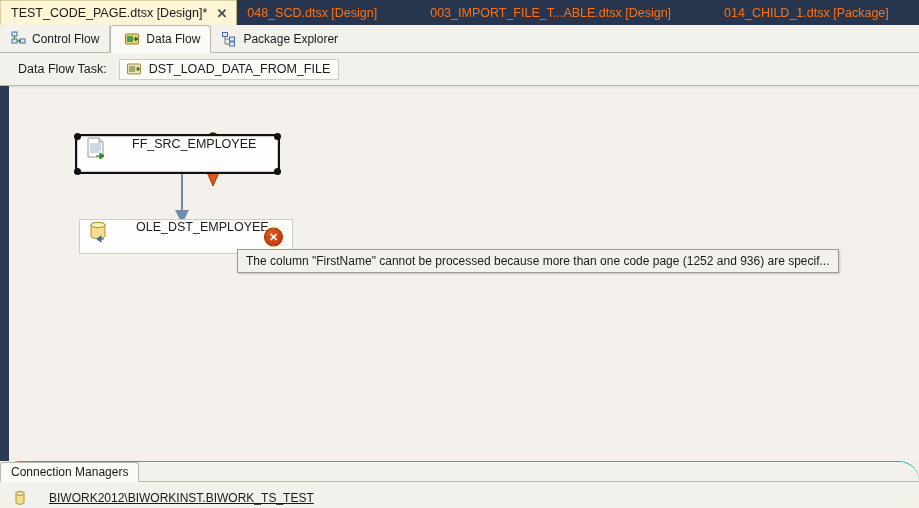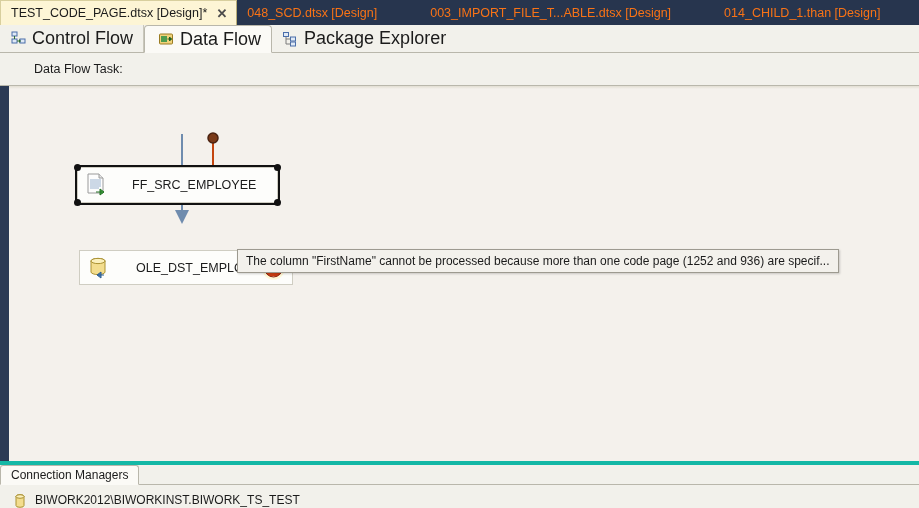--- a/index.html
+++ b/index.html
@@ -41,42 +41,42 @@
   .designer-tabbar{
     position:absolute;left:0;top:25px;width:919px;height:28px;
     background:#f2f1eb;
     border-bottom:1px solid #b9b7ab;
     display:flex;align-items:flex-end;
     box-sizing:border-box;
   }
   .dtab{
     height:27px;display:flex;align-items:center;gap:6px;
     padding:0 10px;box-sizing:border-box;
-    font-size:18px;color:#1b1b1b;white-space:nowrap;
+    font-size:12px;color:#1b1b1b;white-space:nowrap;
     border-right:1px solid #c9c7bb;
     position:relative;
   }
   .dtab:last-child{border-right:none;}
   .dtab.active{
     background:#fbfaf6;
     border:1px solid #b9b7ab;border-bottom:1px solid #fbfaf6;
     border-top-left-radius:4px;border-top-right-radius:4px;
     margin-bottom:-1px;height:28px;padding-left:13px;
   }
 
   
   .ic{display:inline-block;position:relative;flex:0 0 auto;}
   .ic16{width:16px;height:16px;}
 
   
   .task-bar{
     position:absolute;left:0;top:53px;width:919px;height:33px;
     background:#f2f1eb;border-bottom:1px solid #b9b7ab;
     display:flex;align-items:center;box-sizing:border-box;
-    padding-left:34px;
+    padding-left:18px;
   }
   .task-label{font-size:12.5px;color:#1b1b1b;margin-right:12px;}
   .task-combo{
     height:21px;min-width:200px;background:#fbfbf8;
     border:1px solid #cfcdc2;
     display:flex;align-items:center;gap:7px;
     padding:0 8px 0 6px;box-sizing:border-box;font-size:12.5px;
   }
 
   
@@ -89,22 +89,22 @@
   }
   .canvas::before{
     content:"";position:absolute;left:0;top:0;right:0;height:3px;
     background:linear-gradient(#e2ded2,#f4f1ec);
   }
 
   
   .comp{
     position:absolute;box-sizing:border-box;
     background:#fdfdfb;border:1px solid #cfcdc2;
-    display:flex;align-items:center;
-    font-size:12.5px;color:#1b1b1b;margin-top:31px;
+    display:flex;align-items:flex-start;
+    font-size:12.5px;color:#1b1b1b;
   }
   .comp .comp-icon{margin-left:8px;}
   .comp .comp-title{margin-left:24px;}
   .comp.selected{border:1px solid #cfcdc2;outline:2px solid #111;outline-offset:0;}
   .handle{position:absolute;width:7px;height:7px;background:#111;border-radius:50%;}
 
   .err-badge{
     position:absolute;right:9px;top:50%;transform:translateY(-50%);
     width:17px;height:17px;border-radius:50%;
     background:radial-gradient(circle at 35% 30%,#e25a20,#bf2d0a);
@@ -119,33 +119,34 @@
   .tooltip{
     position:absolute;background:#f3f1ec;border:1px solid #9d9a90;
     padding:4px 8px;font-size:12px;color:#1b1b1b;white-space:nowrap;
     box-shadow:1px 1px 2px rgba(0,0,0,.18);
   }
 
   
   .bottom-pane{
     position:absolute;left:0;top:461px;width:919px;height:47px;
     background:#f2f1eb;box-sizing:border-box;
-    border-top:4px solid #14b8a6;
+    border-top:1px solid #14b8a6;
+    border-radius:20px;
   }
   .cm-tabstrip{height:20px;display:flex;align-items:flex-end;
     border-bottom:1px solid #b9b7ab;box-sizing:border-box;}
   .cm-tab{
     height:20px;display:flex;align-items:center;padding:0 10px;
     font-size:12px;background:#fbfaf6;
     border:1px solid #b9b7ab;border-bottom:1px solid #fbfaf6;
     border-top-left-radius:3px;border-top-right-radius:3px;
     margin-bottom:-1px;box-sizing:border-box;
   }
   .cm-list{display:flex;align-items:center;gap:22px;padding:8px 0 0 12px;}
-  .cm-item{display:flex;gap:7px;font-size:12px;color:#1b1b1b;}
+  .cm-item{display:flex;align-items:center;gap:21px;font-size:12px;color:#1b1b1b;text-decoration:underline;}
 </style>
 </head>
 <body>
 
 <div id="app">
 
   <div class="doc-tabbar">
 
     <div class="doc-tab active">
       <span>TEST_CODE_PAGE.dtsx [Design]*</span>
@@ -154,21 +155,21 @@
 
     <div class="doc-tab spacer-r">
       <span>048_SCD.dtsx [Design]</span>
     </div>
 
     <div class="doc-tab spacer-l spacer-r">
       <span>003_IMPORT_FILE_T...ABLE.dtsx [Design]</span>
     </div>
 
     <div class="doc-tab spacer-l spacer-r">
-      <span>014_CHILD_1.than [Design]</span>
+      <span>014_CHILD_1.dtsx [Package]</span>
     </div>
 
     <div class="doc-tab spacer-l">
       
     </div>
   </div>
 
   <div class="designer-tabbar">
 
     <div class="dtab">
@@ -205,20 +206,30 @@
           <rect x="8.5" y="11" width="5" height="4" fill="#dfe9f6" stroke="#4a6ea9"></rect>
           <path d="M4 6 L4 13 L8.5 13 M4 8 L8.5 8" stroke="#7a7a7a" fill="none"></path>
         </svg>
       </span>
       <span>Package Explorer</span>
     </div>
   </div>
 
   <div class="task-bar">
     <span class="task-label">Data Flow Task:</span>
+    <div class="task-combo">
+      <span class="ic ic16">
+        <svg width="16" height="16" viewBox="0 0 16 16">
+          <rect x="1.5" y="3" width="13" height="10" rx="1" fill="#efe0a8" stroke="#9a8b4e"></rect>
+          <rect x="3" y="5" width="6" height="6" fill="#9aab74"></rect>
+          <path d="M9.5 8 l4 0 M11.5 6 l2 2 l-2 2z" stroke="#5b6b3a" fill="#5b6b3a"></path>
+        </svg>
+      </span>
+      <span>DST_LOAD_DATA_FROM_FILE</span>
+    </div>
   </div>
 
   <div class="canvas">
 
     <svg style="position:absolute;left:0;top:0;width:910px;height:375px;pointer-events:none;">
       <line x1="173" y1="48" x2="173" y2="126" stroke="#6f8cae" stroke-width="2"></line>
       <path d="M166 124 L180 124 L173 138 Z" fill="#6f8cae"></path>
     </svg>
 
     <svg style="position:absolute;left:0;top:0;width:910px;height:375px;pointer-events:none;">

